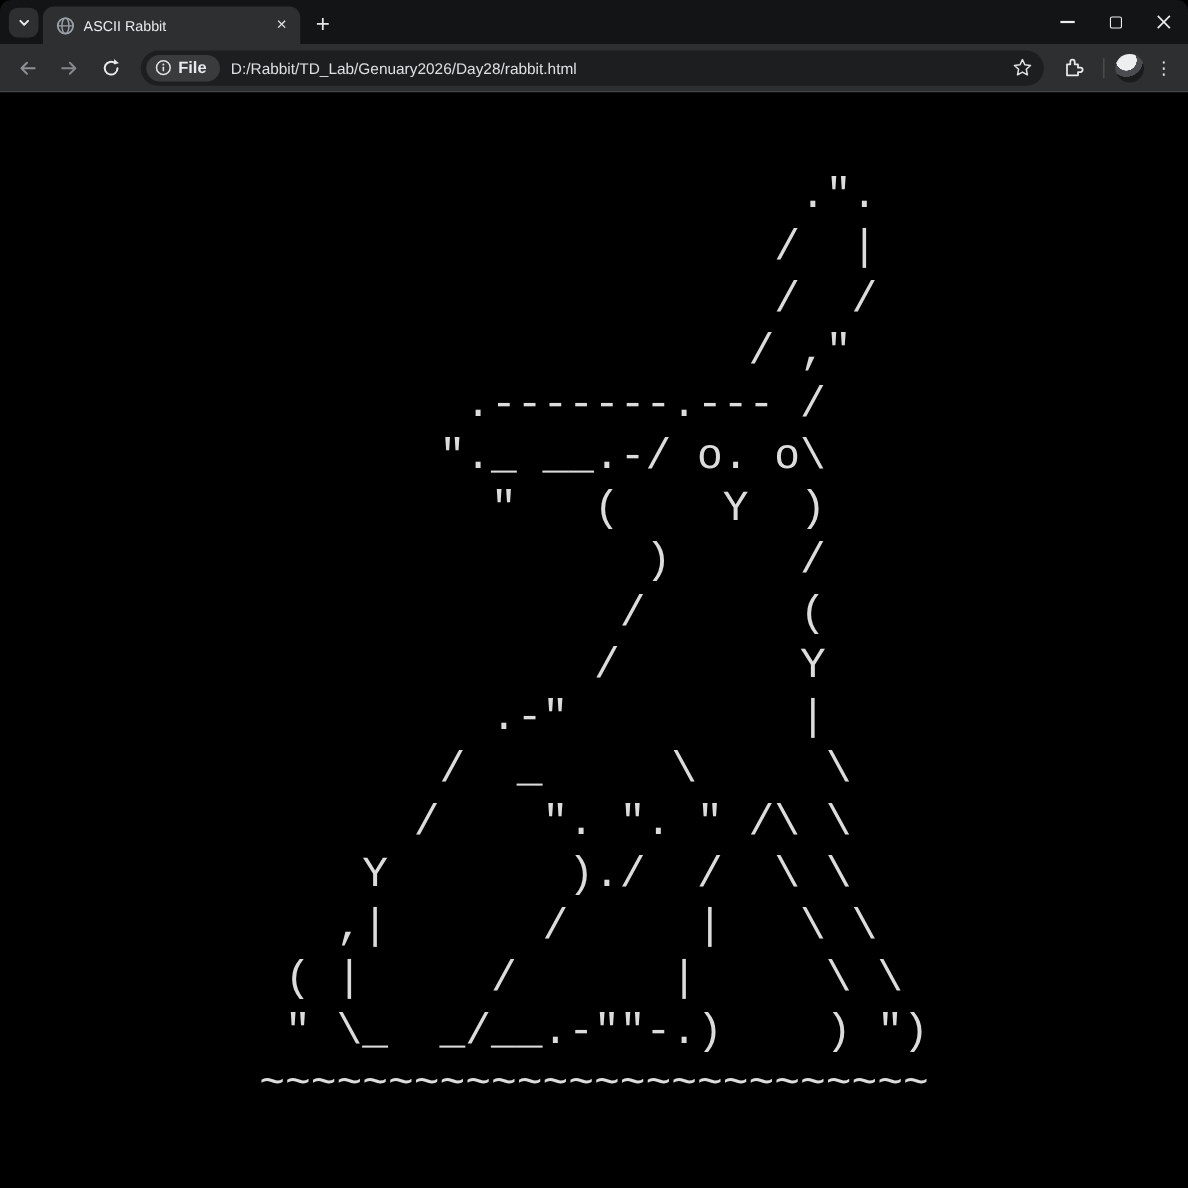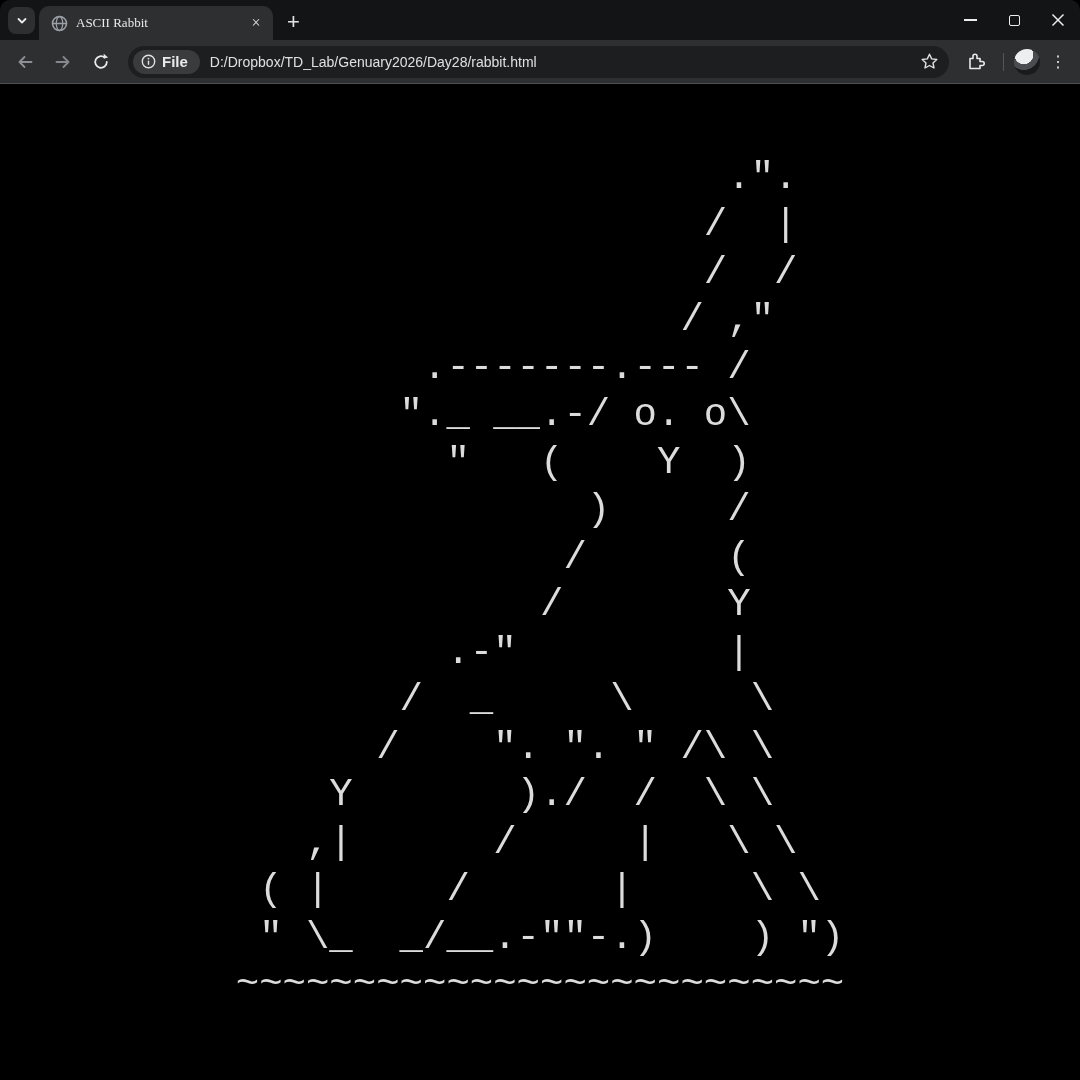--- a/index.html
+++ b/index.html
@@ -9,21 +9,21 @@
   .window { width:1080px; height:1080px; background:#000; border-radius:10px 10px 0 0;
             overflow:hidden; display:flex; flex-direction:column; }
 
   
   .tabstrip { height:40px; background:#131415; display:flex; align-items:flex-end;
               position:relative; flex:0 0 auto; }
   .tab-search { width:27px; height:27px; border-radius:8px; background:#2e2f31;
                 border:none; margin:0 0 6px 8px; display:flex; align-items:center;
                 justify-content:center; cursor:pointer; }
   .tab { width:234px; height:34px; background:#2e2f31; border-radius:10px 10px 0 0;
-         margin-left:4px; display:flex; align-items:center; padding:0 8px 0 12px; gap:8px;font-family:Liberation Serif, serif; }
+         margin-left:4px; display:flex; align-items:center; padding:0 8px 0 12px; gap:8px; }
   .tab-title { color:#e8eaed; font-size:13px; flex:1; white-space:nowrap; overflow:hidden; }
   .tab-close { width:18px; height:18px; border-radius:50%; display:flex; align-items:center;
                justify-content:center; color:#dfe1e4; }
   .newtab { color:#e0e2e5; font-size:22px; font-weight:300; background:none; border:none;
             margin:0 0 8px 14px; line-height:20px; cursor:pointer; }
   .wincontrols { position:absolute; right:0; top:0; height:40px; display:flex; }
   .winbtn { width:44px; height:40px; display:flex; align-items:center; justify-content:center; }
   .min-bar { width:13px; height:2px; background:#eceef0; }
   .max-box { width:11px; height:11px; border:1.6px solid #eceef0; border-radius:2px; }
 
@@ -111,21 +111,21 @@
 
     <div class="omnibox">
       <span class="chip">
         <svg width="15" height="15" viewBox="0 0 15 15">
           <circle cx="7.5" cy="7.5" r="6.2" fill="none" stroke="#dfe1e4" stroke-width="1.4"></circle>
           <circle cx="7.5" cy="4.6" r="0.9" fill="#dfe1e4"></circle>
           <rect x="6.8" y="6.5" width="1.4" height="4.4" rx="0.7" fill="#dfe1e4"></rect>
         </svg>
         <span class="chip-label">File</span>
       </span>
-      <span class="url">D:/Dropbox/TD_Lab/Genuary2026/Day28/rabbit.html</span>
+      <span class="url">D:/Rabbit/TD_Lab/Genuary2026/Day28/rabbit.html</span>
       <svg width="19" height="19" viewBox="0 0 19 19">
         <path d="M9.5 2.2 L11.7 6.9 16.8 7.5 13 11 14 16 9.5 13.5 5 16 6 11 2.2 7.5 7.3 6.9 Z" fill="none" stroke="#dfe1e4" stroke-width="1.4" stroke-linejoin="round"></path>
       </svg>
     </div>
 
     <div class="right-icons">
       <div class="navbtn">
         <svg width="20" height="20" viewBox="0 0 20 20">
           <path d="M4 8 h3 v-2.2 a2 2 0 1 1 4 0 V8 h3 v3 h2.2 a2 2 0 1 1 0 4 H14 v3 H4 Z" transform="translate(0,-1.5)" fill="none" stroke="#e8eaed" stroke-width="1.6" stroke-linejoin="round"></path>
         </svg>

